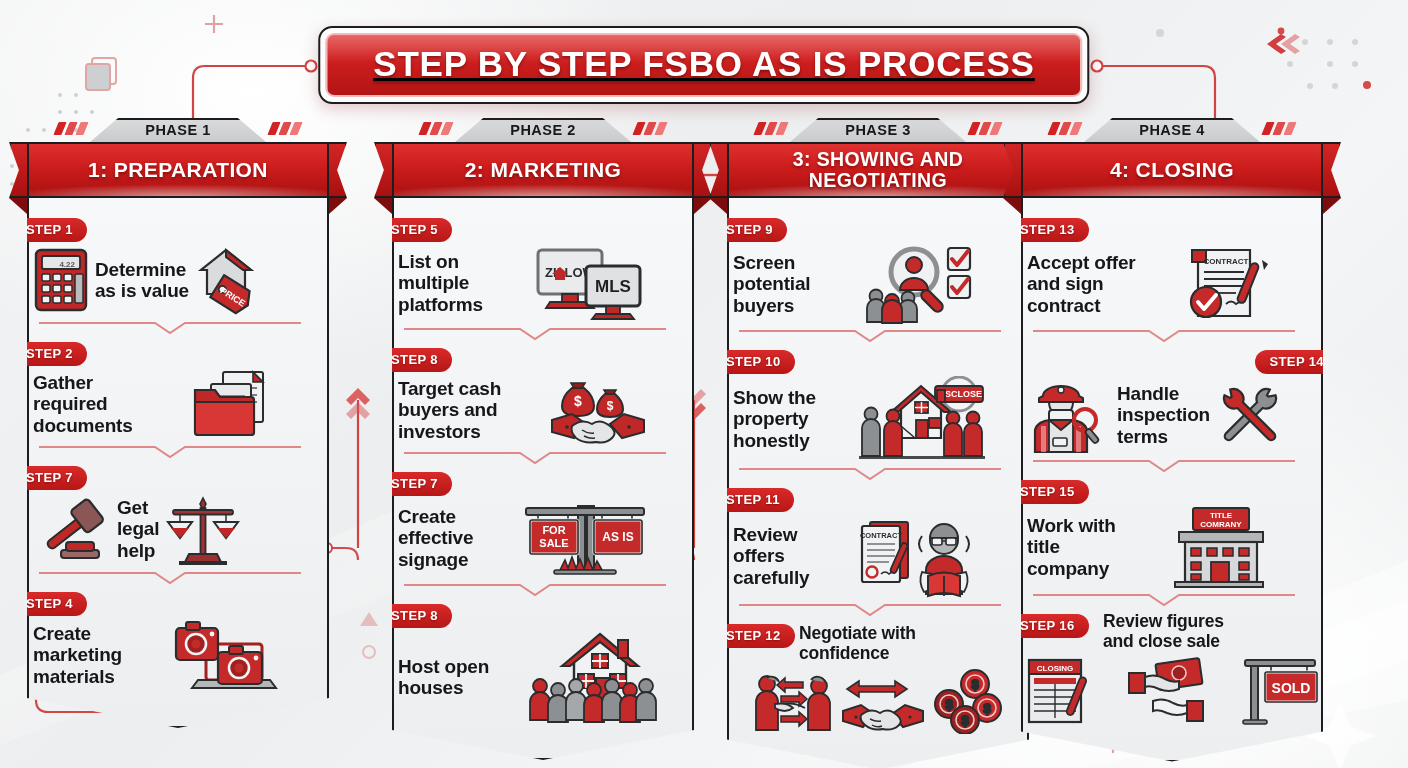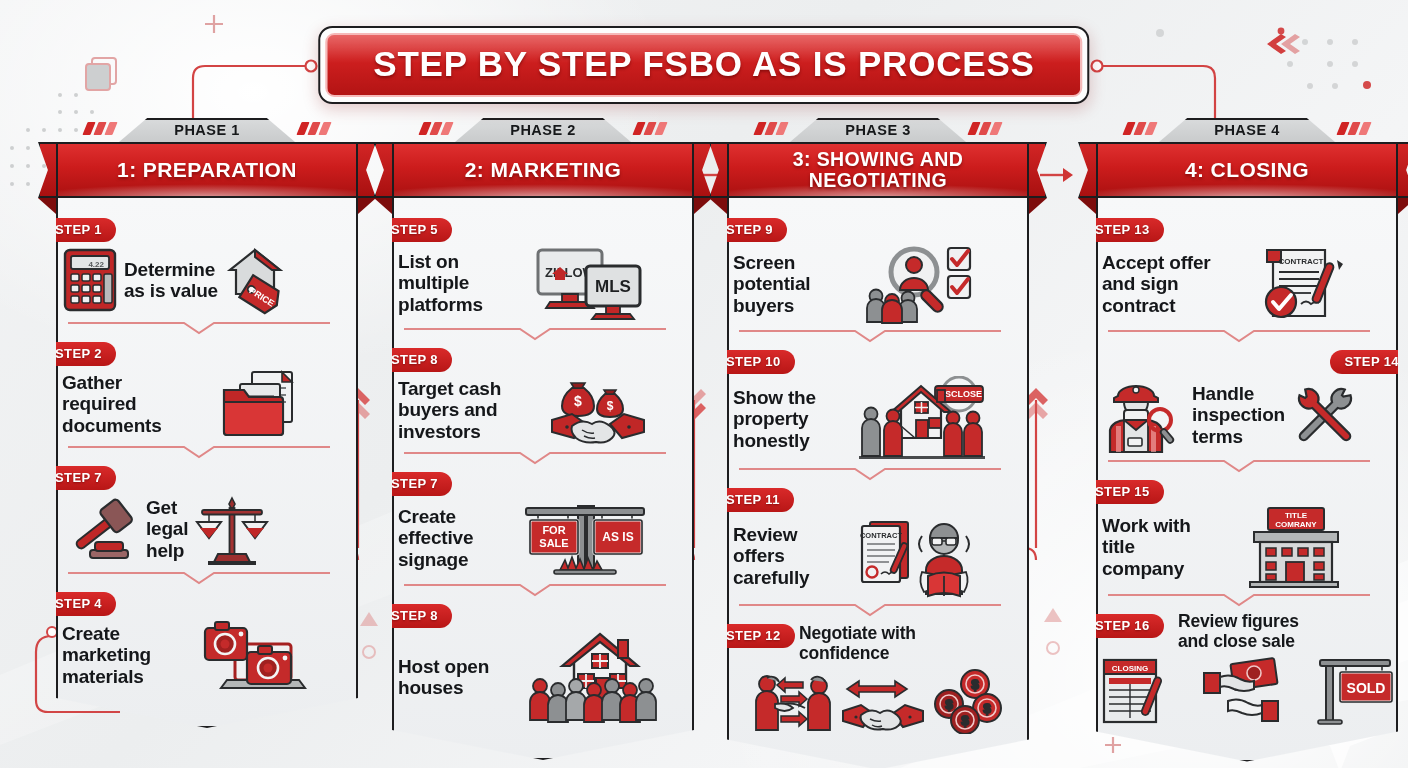--- a/index.html
+++ b/index.html
@@ -24,20 +24,21 @@
   .title-wrap {
     position: absolute; left: 50%; top: 26px; transform: translateX(-50%);
     z-index: 6;
   }
   .title-outer {
     background: #fdfdfd;
     border: 2.5px solid #1d1d1f;
     border-radius: 14px;
     padding: 5px;
     box-shadow: 0 5px 16px rgba(140,20,20,.22);
+    text-decoration: underline;
   }
   .title-inner {
     background: linear-gradient(180deg,#e03232 0%,#cf1f1f 40%,#b31414 100%);
     border: 2px solid #f6b9b9;
     border-radius: 9px;
     padding: 9px 46px 11px;
     position: relative;
     overflow: hidden;
   }
   .title-inner::after{
@@ -48,24 +49,24 @@
   .title-text {
     font-size: 35px; font-weight: 700; letter-spacing: .8px;
     color: #fff; white-space: nowrap; text-align: center;
     text-shadow: 0 2px 3px rgba(90,0,0,.55);
     position: relative; z-index: 1;
   }
 
   
   .columns { position: absolute; inset: 0; z-index: 4; }
   .col { position: absolute; top: 118px; width: 302px; }
-  .col.c1 { left: 56px; }
+  .col.c1 { left: 27px; }
   .col.c2 { left: 392px; }
   .col.c3 { left: 727px; }
-  .col.c4 { left: 1096px; }
+  .col.c4 { left: 1021px; }
 
   
   .phase-tab {
     position: relative; height: 24px; display: flex; align-items: center; justify-content: center;
     margin: 0 auto; width: 100%;
   }
   .tab-shape {
     position: absolute; left: 50%; transform: translateX(-50%);
     width: 176px; height: 24px;
     background: linear-gradient(180deg,#d8dadb,#c9cbcc);

